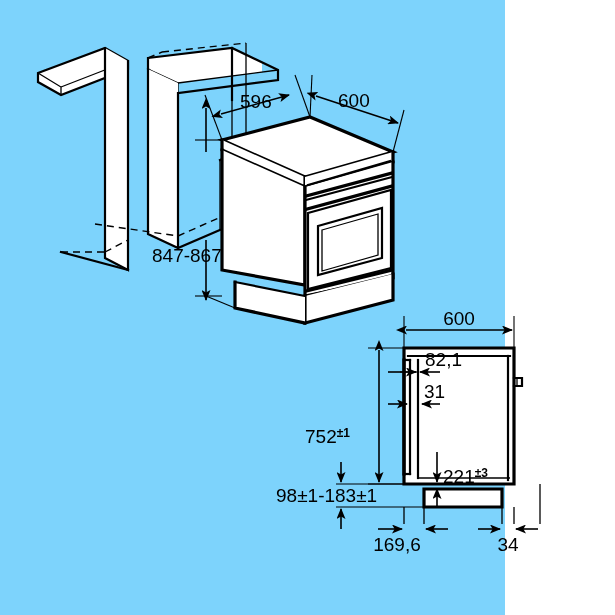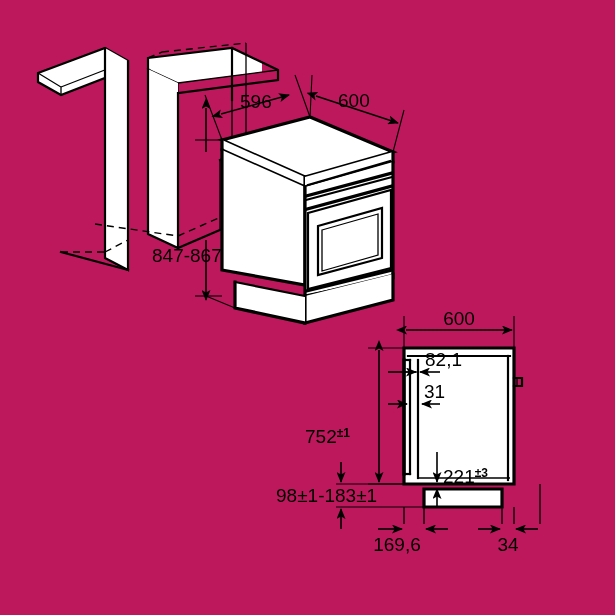--- a/index.html
+++ b/index.html
@@ -8,23 +8,23 @@
     background: #ffffff;
   }
   body {
     width: 615px;
     height: 615px;
     font-family: "Liberation Sans", sans-serif;
     overflow: hidden;
   }
   #drawing-root {
     position: relative;
-    width: 615px;
+    width: 505px;
     height: 615px;
-    background: #be185d;
+    background: #7dd3fc;
   }
   svg#tech-drawing {
     display: block;
     width: 615px;
     height: 615px;
   }
   .dim-text {
     font-family: "Liberation Sans", sans-serif;
     font-size: 19px;
     fill: #000000;

